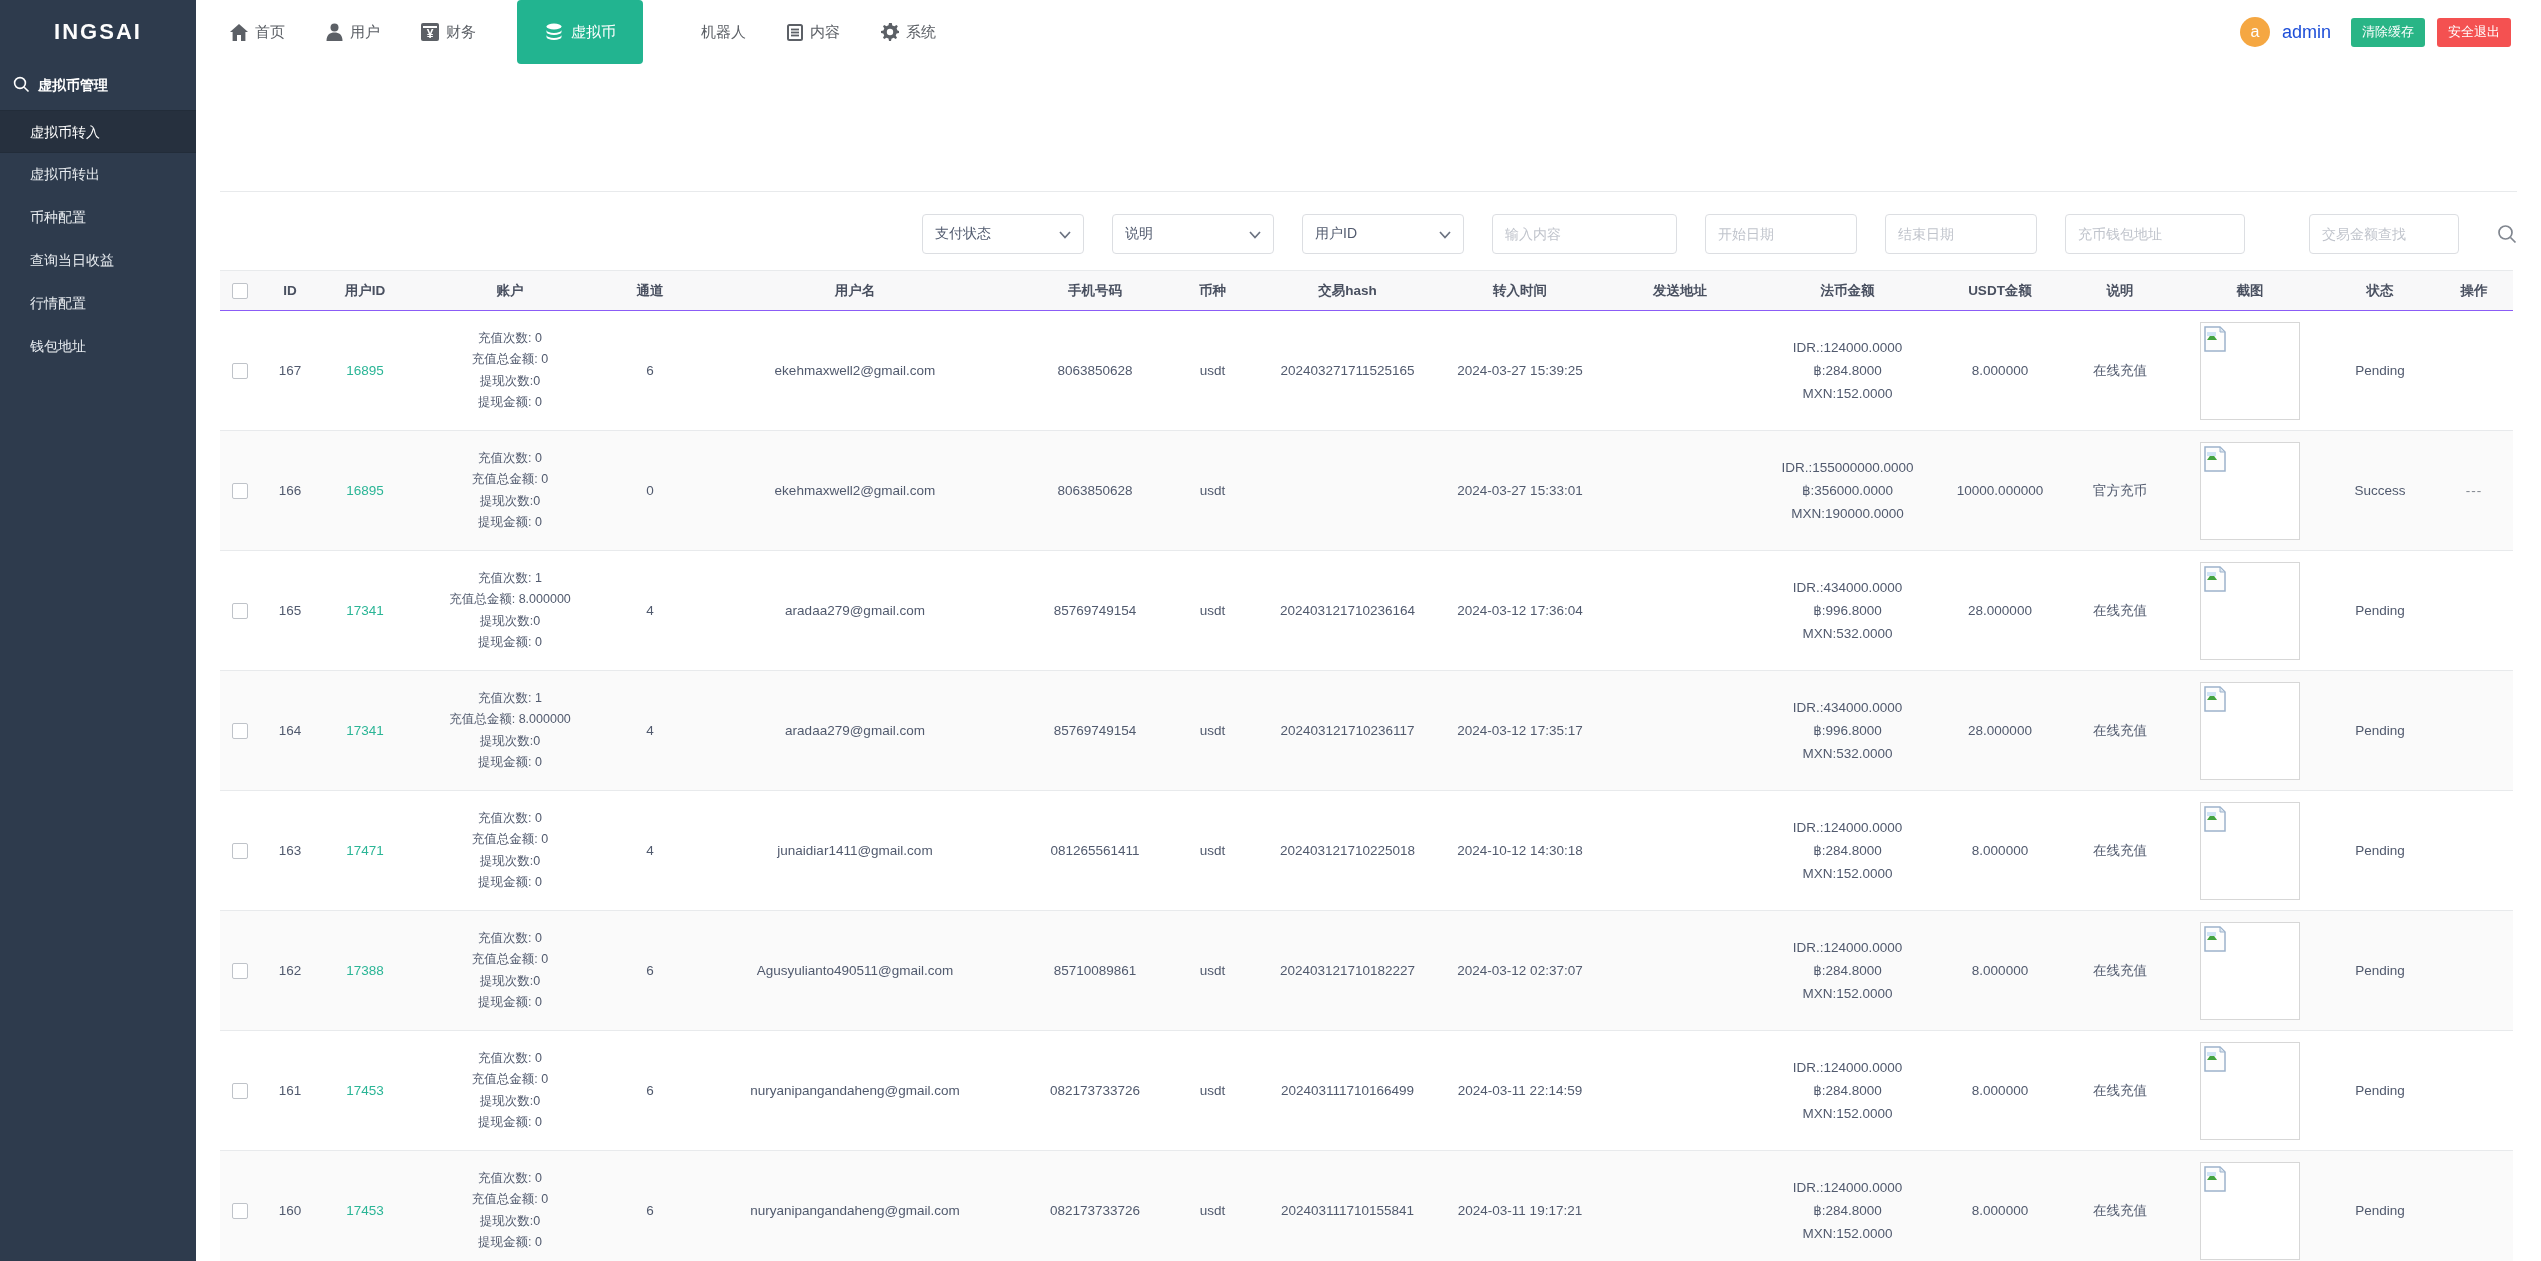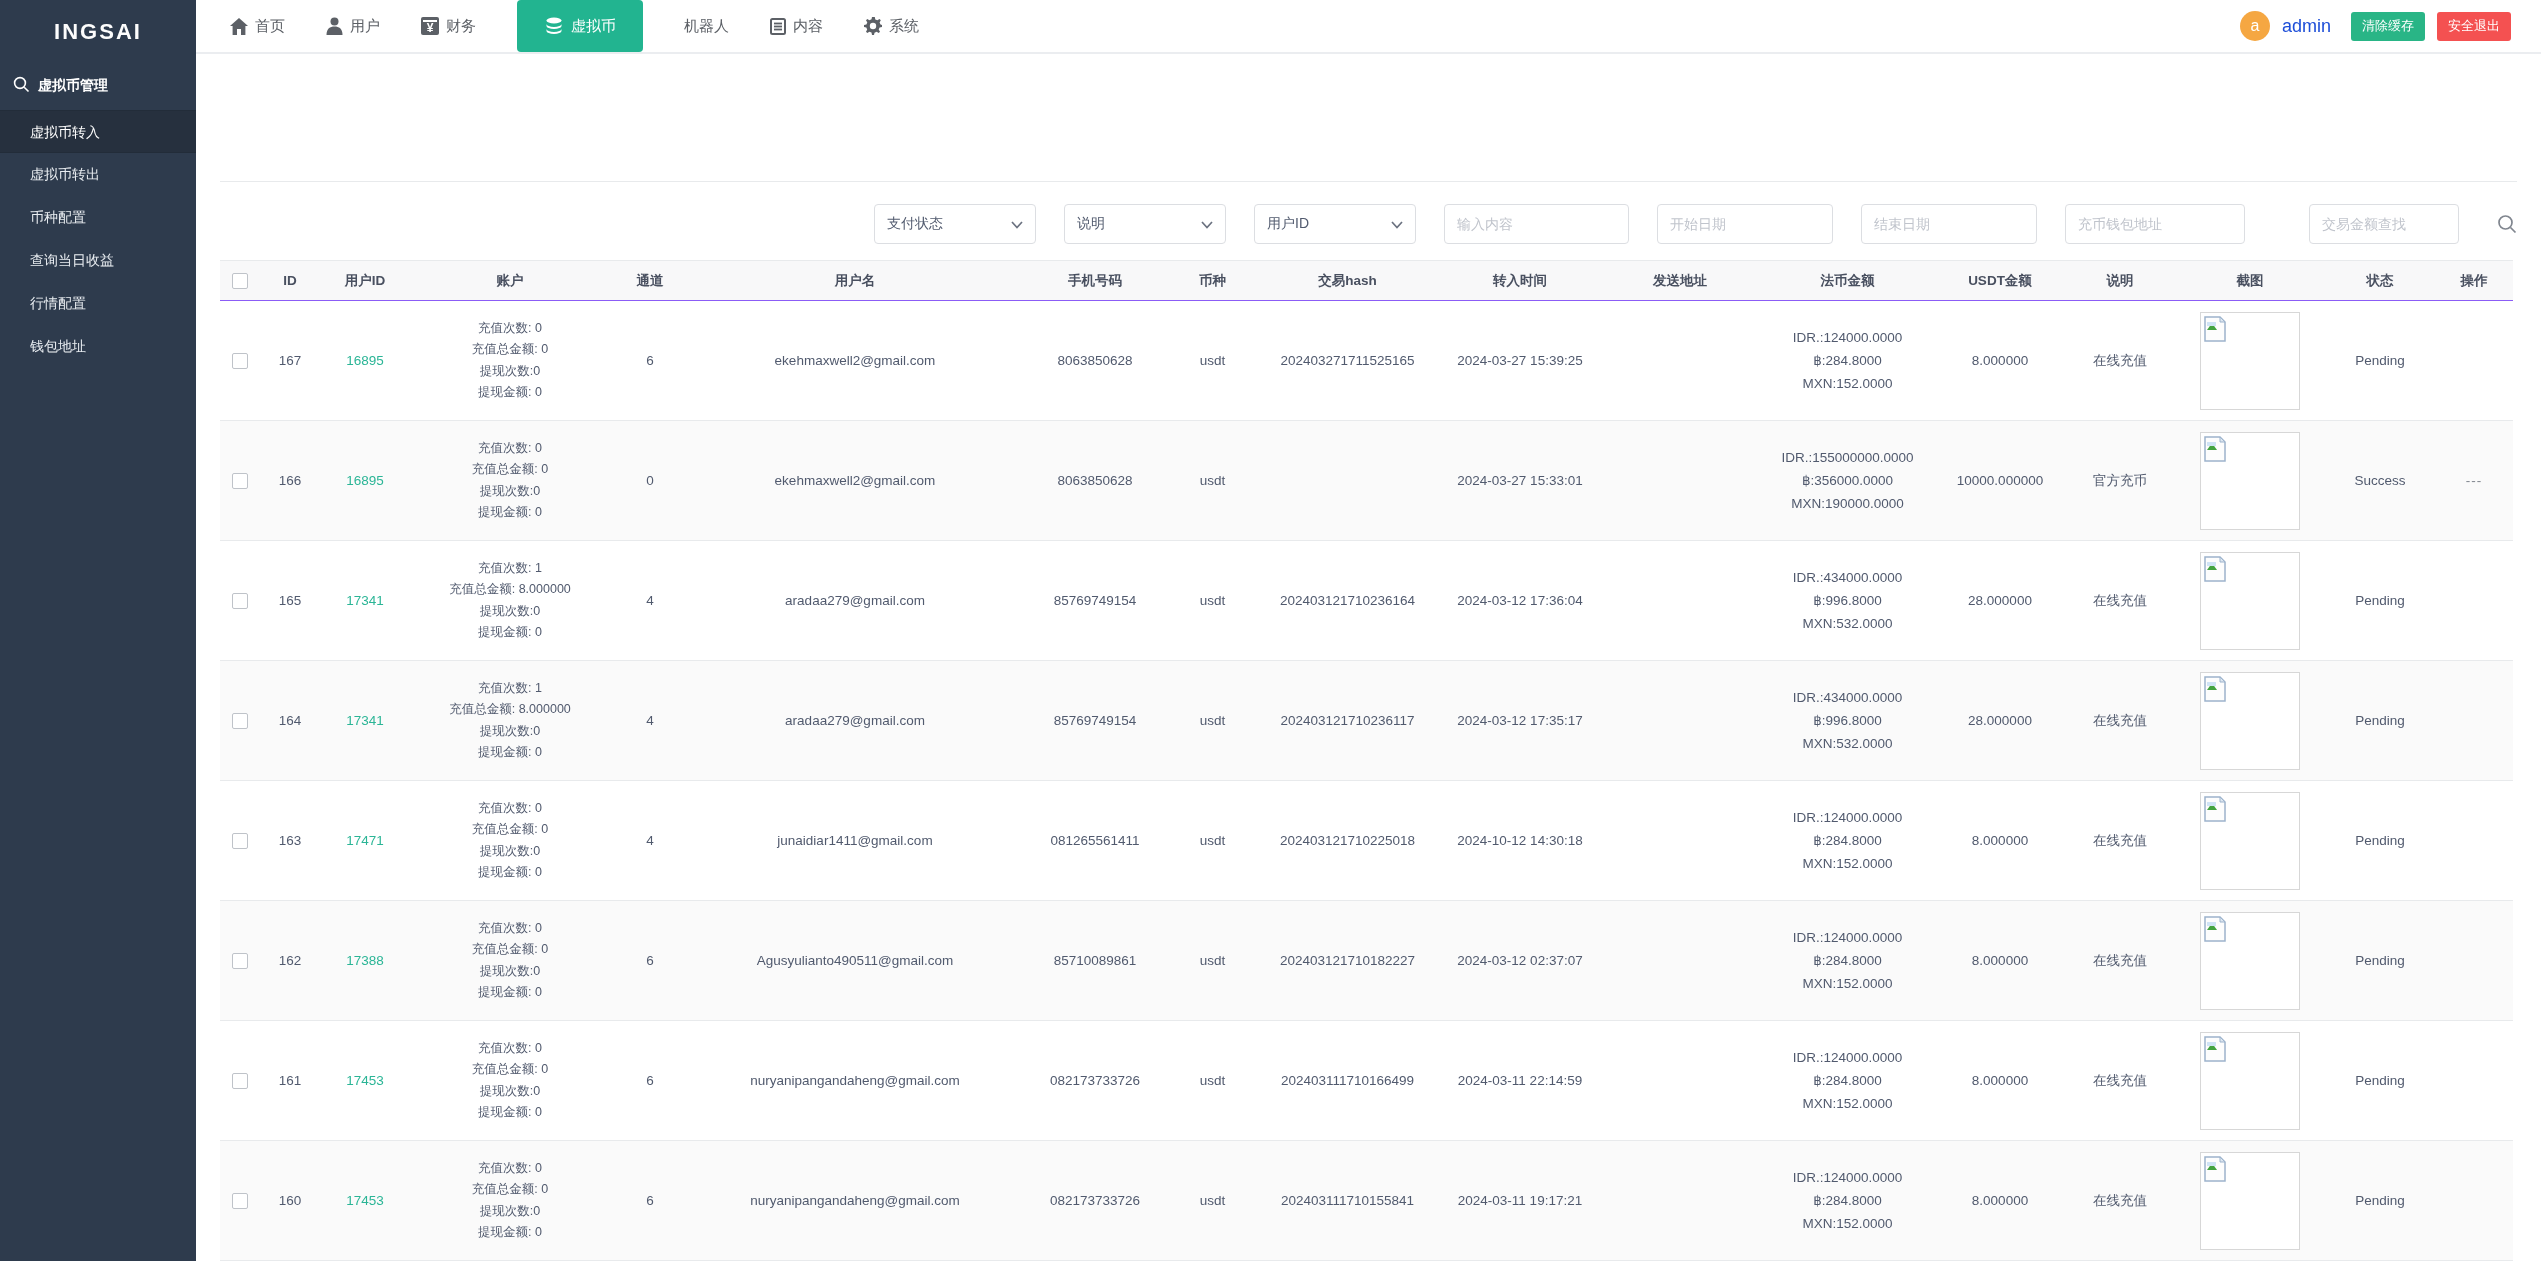--- a/index.html
+++ b/index.html
@@ -18,22 +18,22 @@
   .side-item.active { background: #26303e; color: #fff;
     border-top: 1px solid #222c39; border-bottom: 1px solid #222c39; }
 
   
   .main { flex: 1; display: flex; flex-direction: column; }
   .topnav { height: 65px; background: #fff; display: flex; align-items: center;
     padding: 0 30px 0 34px; }
   .nav-item { display: flex; align-items: center; gap: 7px; color: #5c6066;
     font-size: 15px; margin-right: 41px; cursor: pointer; white-space: nowrap; }
   .nav-item .nicon { display: inline-flex; align-items: center; }
-  .nav-item.active { background: #22b490; color: #fff; height: 52px; border-radius: 4px;
-    padding: 0 27px; margin-right: 41px; }
+  .nav-item.active { background: #22b490; color: #fff; height: 64px; border-radius: 4px;
+    padding: 0 27px; margin-right: 58px; }
   .yen-box { width: 18px; height: 18px; background: #5c6066; border-radius: 2px; color: #fff;
     font-size: 12px; font-weight: 700; display: flex; align-items: center; justify-content: center;
     position: relative; }
   .yen-box::before { content: ""; position: absolute; top: 3px; left: 2px; right: 2px;
     height: 2px; background: #fff; }
   .yen-box span { margin-top: 4px; }
   .nav-right { margin-left: auto; display: flex; align-items: center; gap: 12px; }
   .avatar { width: 30px; height: 30px; border-radius: 50%; background: #f5a742; color: #fff;
     font-size: 16px; display: flex; align-items: center; justify-content: center; }
   .admin-name { color: #1d4ed8; font-size: 18px; margin-right: 8px; }
@@ -50,21 +50,21 @@
   .divider { height: 1px; background: #e8eaec; margin-top: 127px; }
 
   .filter-row { display: flex; justify-content: flex-end; align-items: center;
     gap: 28px; margin-top: 22px; height: 40px; }
   .f-select { width: 162px; height: 40px; border: 1px solid #dcdee2; border-radius: 4px;
     display: flex; align-items: center; justify-content: space-between; padding: 0 12px;
     font-size: 14px; color: #515a6e; background: #fff; cursor: pointer; }
   .f-input { height: 40px; border: 1px solid #dcdee2; border-radius: 4px; padding: 0 12px;
     font-size: 14px; color: #515a6e; font-family: inherit; outline: none; }
   .f-input::placeholder { color: #c0c4cc; }
-  .w-content { width: 185px; } .w-date { width: 176px; } .w-wallet { width: 180px; }
+  .w-content { width: 185px; } .w-date { width: 152px; } .w-wallet { width: 180px; }
   .w-amount { width: 150px; margin-left: 36px; }
   .search-glass { margin-left: 10px; cursor: pointer; display: inline-flex; }
 
   
   table { border-collapse: collapse; table-layout: fixed; width: 2293px; margin-top: 16px; }
   thead th { height: 40px; background: #f8f8f9; border-top: 1px solid #e8eaec;
     border-bottom: 1px solid #8b5cf6; font-size: 13.5px; font-weight: 700; color: #495060;
     text-align: center; }
   tbody td { height: 120px; border-bottom: 1px solid #e8eaec; font-size: 13.5px;
     color: #515a6e; text-align: center; vertical-align: middle; overflow: hidden;

